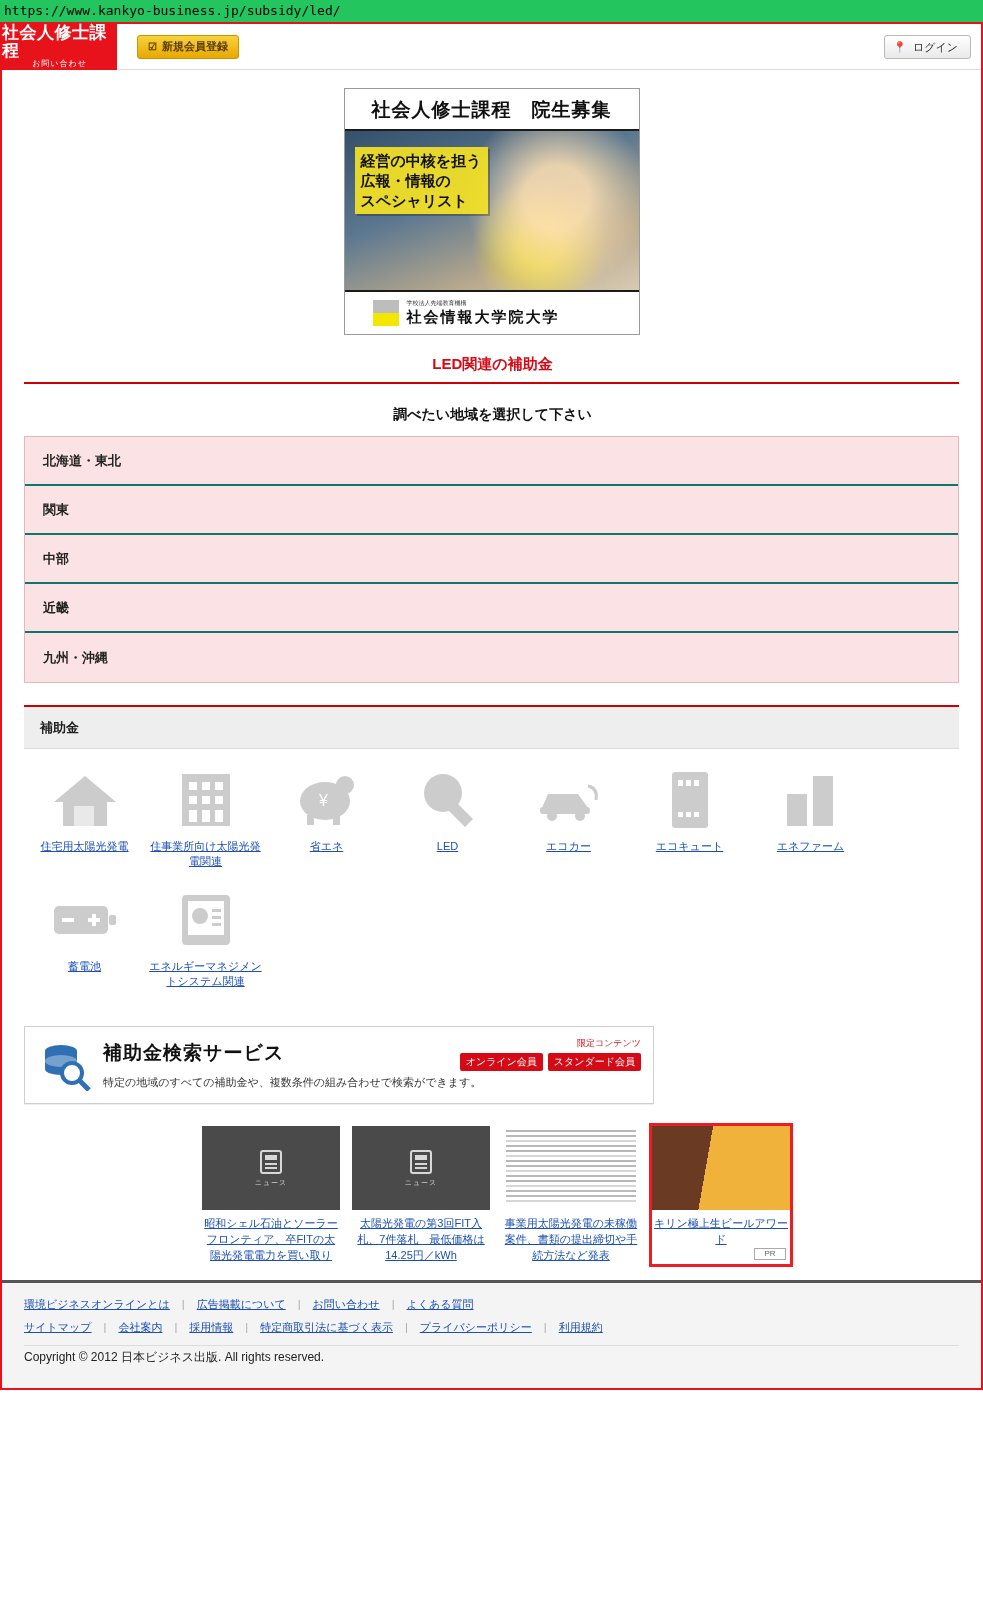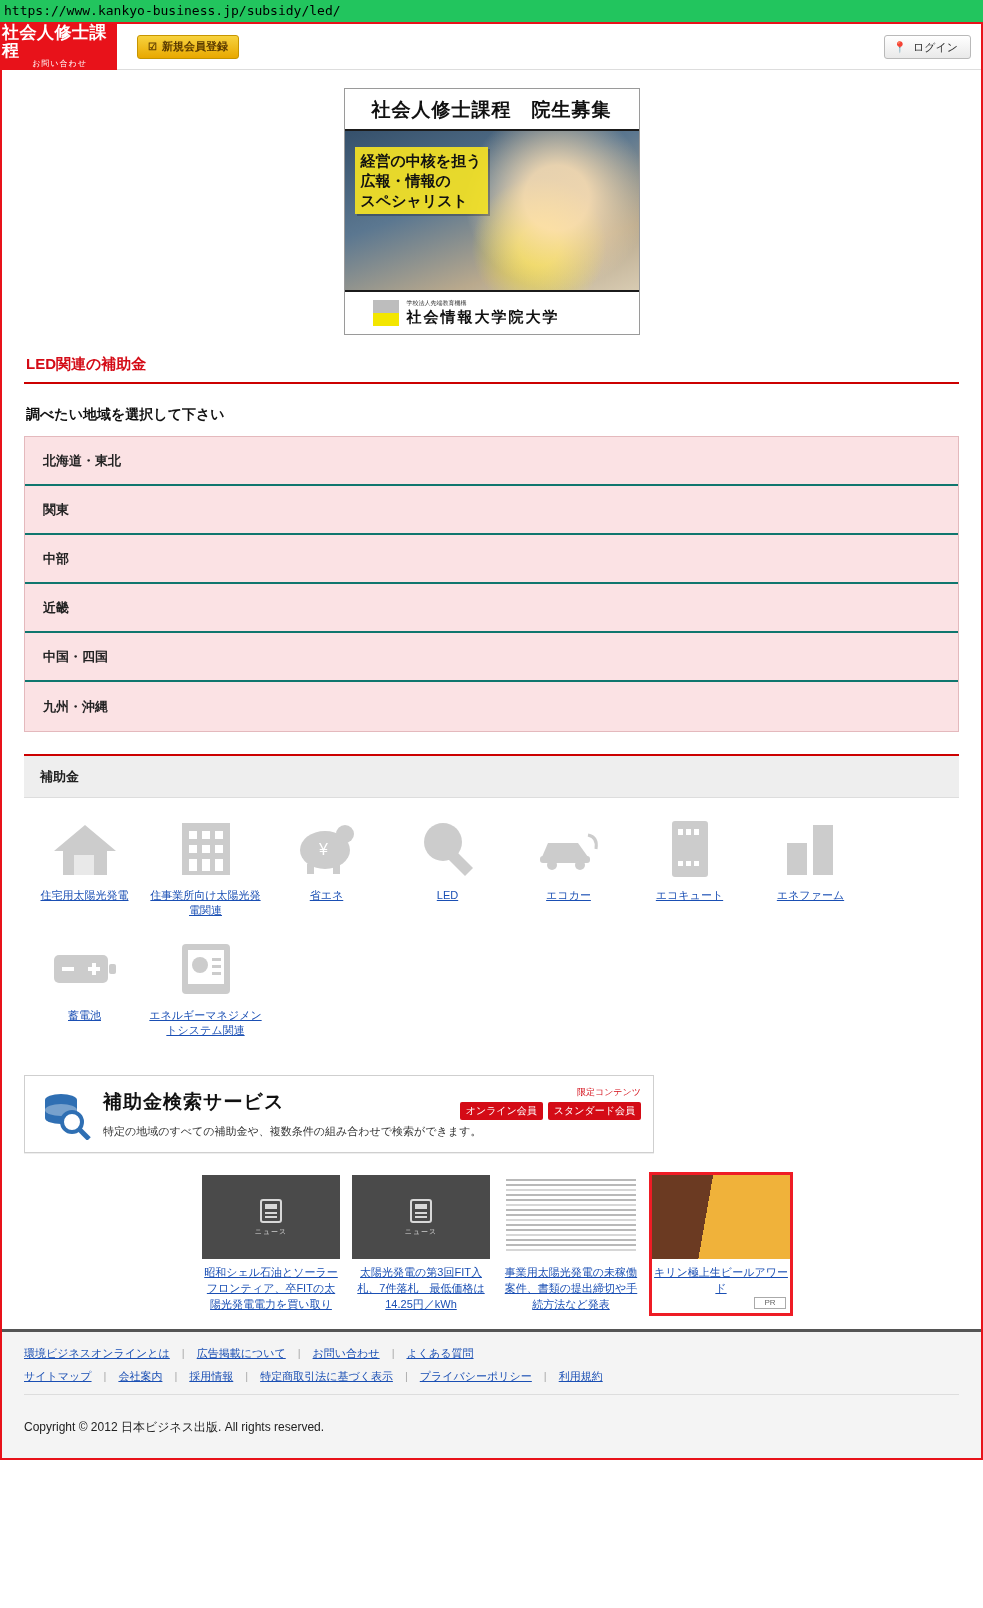--- a/index.html
+++ b/index.html
@@ -150,21 +150,21 @@
   .banner-bot .mark {
     width: 26px; height: 26px;
     background: linear-gradient(#bdbdbd 0 50%, #f3e600 50% 100%);
   }
   .banner-bot .nm {
     font-size: 15px; font-weight: bold; color: #111; letter-spacing: 2px;
   }
   .banner-bot .sub { font-size: 6px; color: #333; display:block; letter-spacing:0; }
 
   
-  .content { padding: 0 22px; }
+  .content { padding: 0 22px; text-align: center; }
   .page-title {
     font-size: 15px;
     font-weight: bold;
     color: #d40b16;
     padding: 10px 0 8px 2px;
     border-bottom: 2px solid #c00;
   }
 
   .section-label {
     font-size: 14px;
@@ -337,21 +337,21 @@
   }
   .flinks a {
     color: #1a4fb4;
     text-decoration: underline;
     cursor: pointer;
   }
   .fsep { color: #aaa; margin: 0 12px; }
   .copyright {
     border-top: 1px solid #ddd;
     margin-top: 6px;
-    padding-top: 24px;
+    padding-top: 3px;
     padding-bottom: 14px;
     font-size: 12px;
     color: #222;
   }
 </style>
 </head>
 <body>
 
 <div class="urlbar">
   <span>https://www.kankyo-business.jp/subsidy/led/</span>
@@ -406,23 +406,20 @@
         <span>北海道・東北</span>
       </div>
       <div class="region-item">
         <span>関東</span>
       </div>
       <div class="region-item">
         <span>中部</span>
       </div>
       <div class="region-item">
         <span>近畿</span>
-      </div>
-      <div class="region-item">
-        <span>中国・四国</span>
       </div>
       <div class="region-item">
         <span>九州・沖縄</span>
       </div>
     </div>
 
     <div class="grey-bar">
       <span>補助金</span>
     </div>
   </div>

